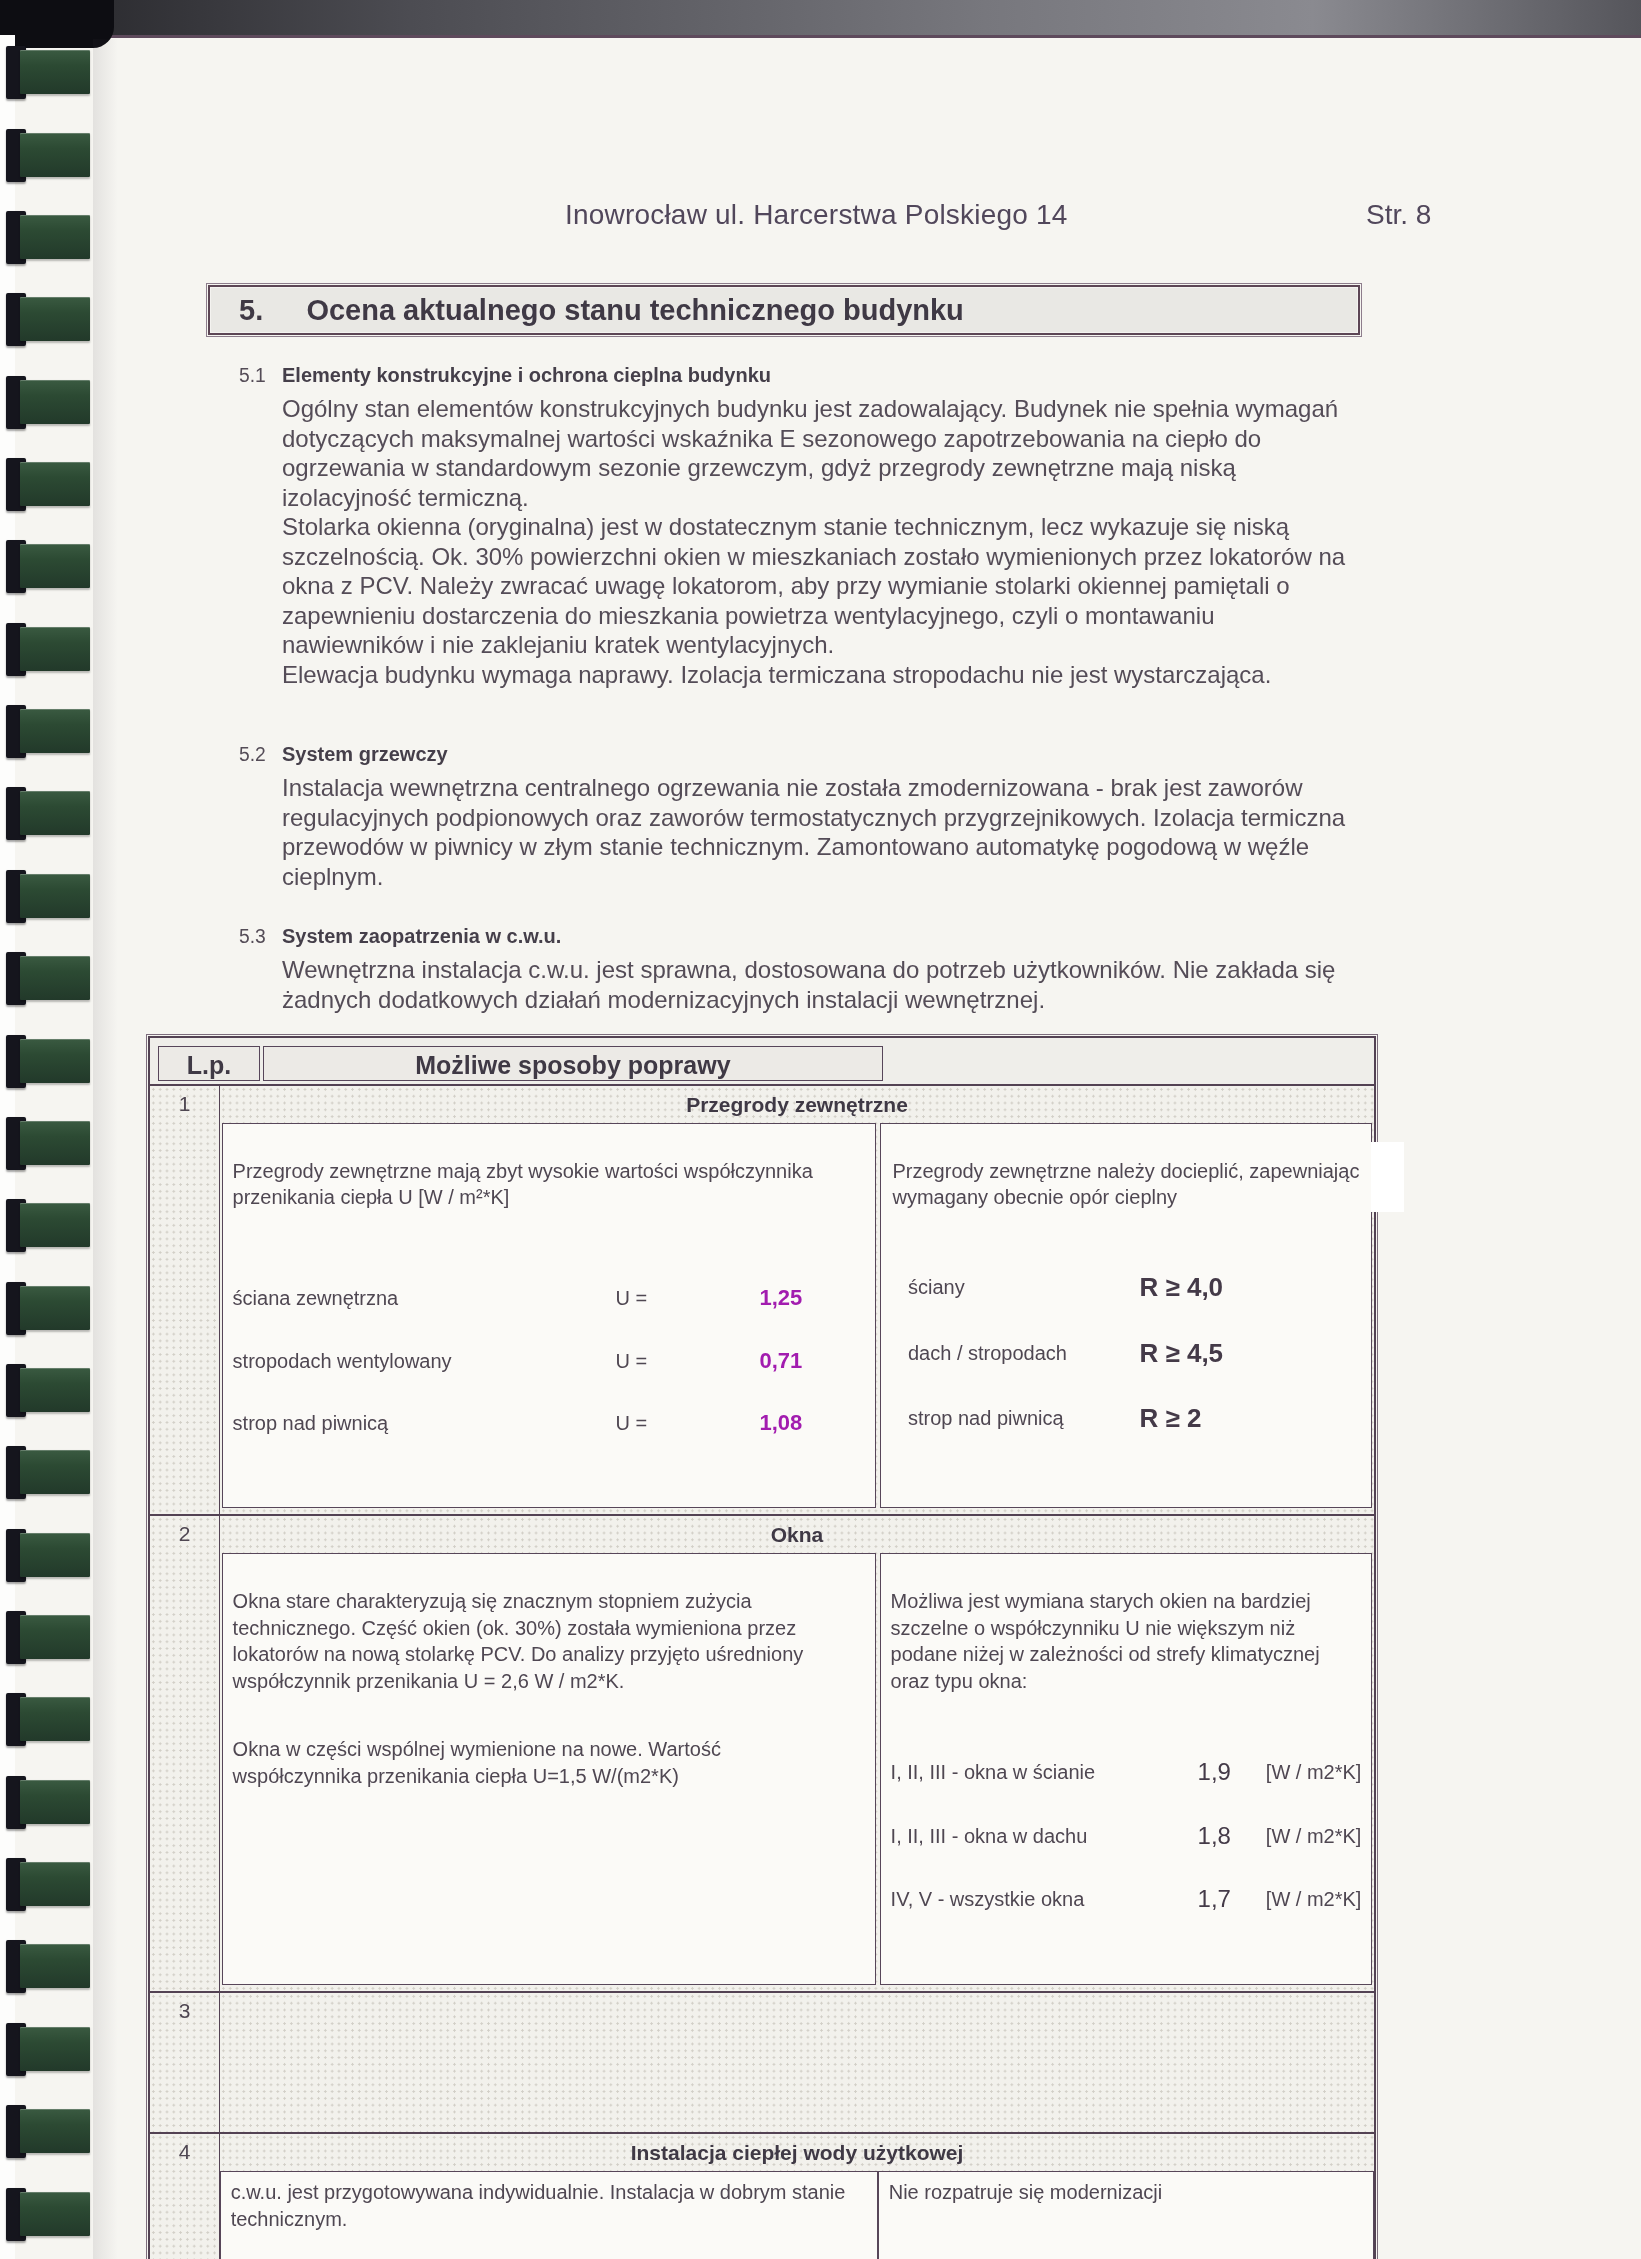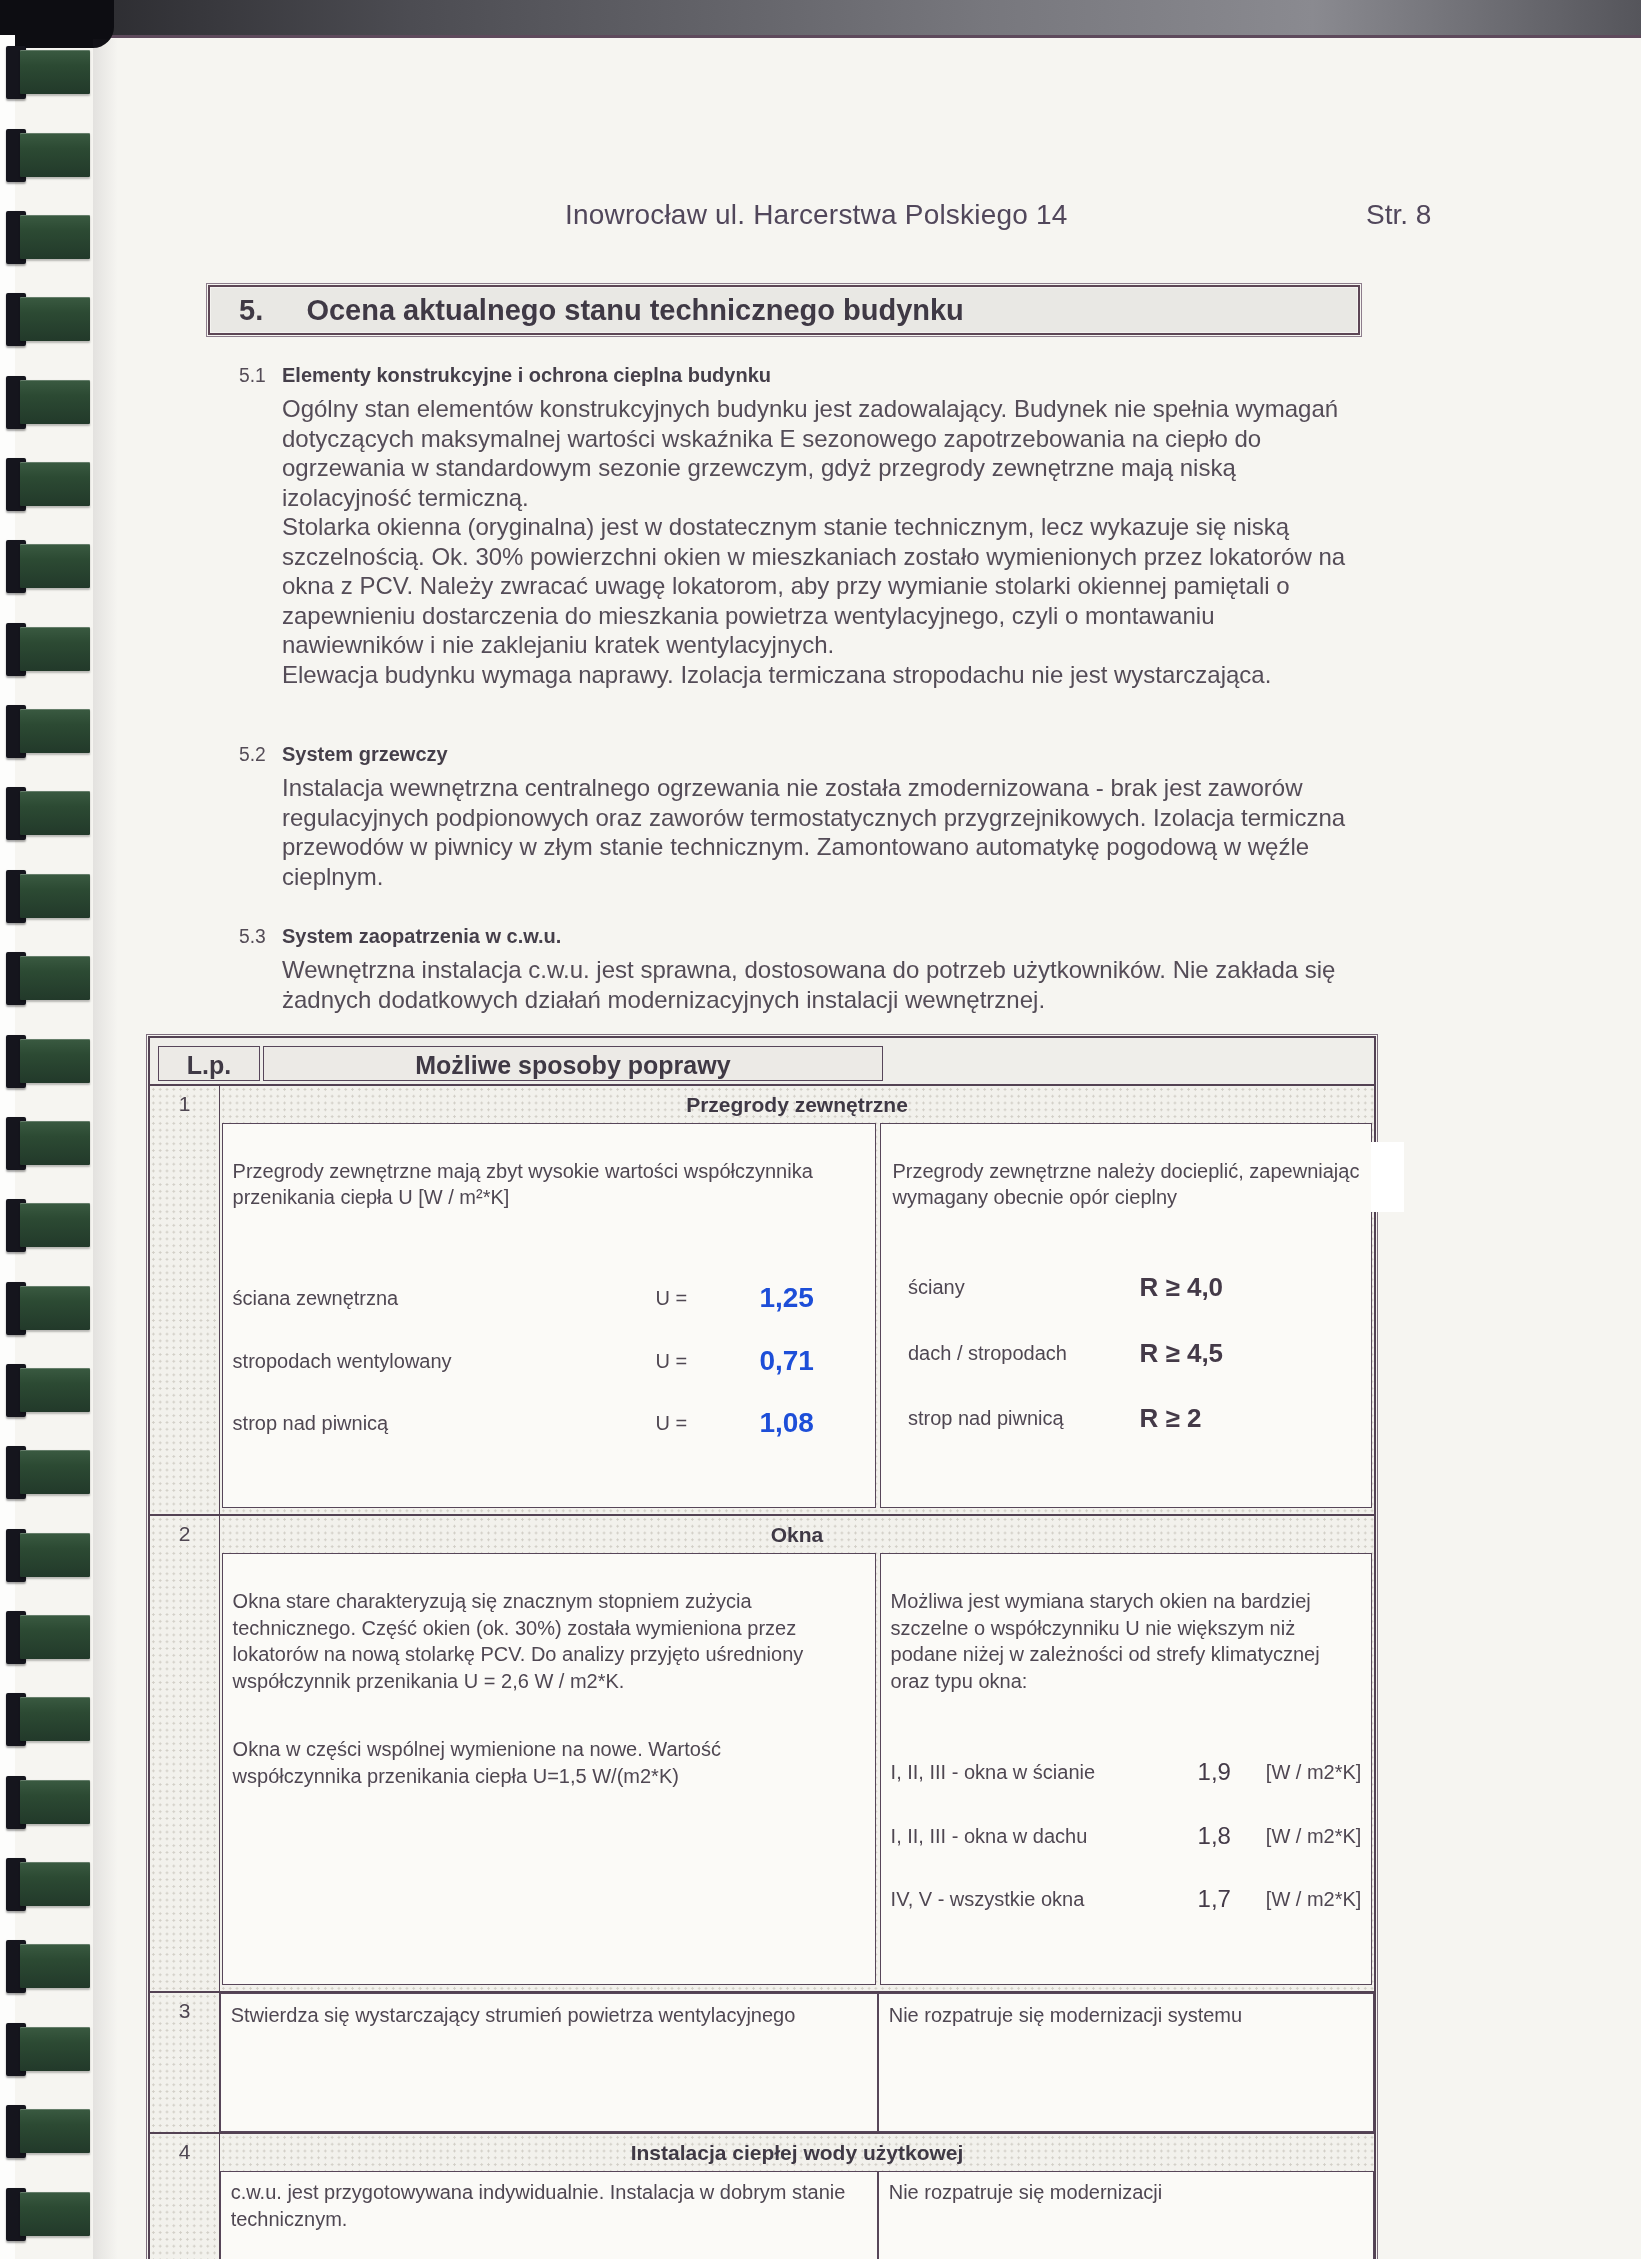--- a/index.html
+++ b/index.html
@@ -63,21 +63,21 @@
   .tband{text-align:center;font-weight:bold;font-size:21px;color:#3f3945;padding:6.8px 0 5.8px;}
   .tcells{flex:1;display:flex;}
   .tcell-left{width:658px;flex:none;display:flex;box-sizing:border-box;}
   .tcell-right{flex:1;display:flex;min-width:0;}
   .ibox{flex:1;border:1.9px solid #574659;background:#fbfaf7;box-sizing:border-box;
     padding:7.7px 9.7px;font-size:20px;line-height:26.6px;white-space:pre-line;min-width:0;}
   .gapped .ibox{margin:0 1.9px 5.8px 1.9px;}
   .r1{min-height:209px;} .r2{min-height:218px;} .r3{min-height:141px;} .r4{min-height:135px;}
   .spec-row{display:flex;white-space:nowrap;align-items:flex-start;gap:27px;}
   .u-rows{margin-top:21px;} .u-row{height:36px;}
-  .u-label{flex:1;} .u-sym{width:77px;} .u-val{width:106px;font-weight:bold;font-size:28px;color:#1d4ed8;}
+  .u-label{flex:1;} .u-sym{width:77px;} .u-val{width:106px;font-weight:bold;font-size:22px;color:#a21caf;margin-left:40px;}
   .r-intro{padding-left:1.9px;}
   .r-rows{margin-top:9.7px;} .r-row{height:39px;padding-left:17.4px;}
   .r-label{flex:1;} .r-val{width:222px;font-weight:bold;font-size:26px;color:#443a48;}
   .w-rows{margin-top:11.6px;} .w-row{height:37px;}
   .w-label{width:280px;flex:none;} .w-val{width:85px;font-weight:normal;font-size:24px;color:#443a48;} .w-unit{flex:1;}
   .para2{margin-top:15.4px;}
 </style>
 </head>
 <body>
 
@@ -253,28 +253,20 @@
               </div>
             </div>
           </div>
         </div>
       </div>
     </div>
 
     <div class="trow r3">
       <div class="tnum dotted">3</div>
       <div class="tcontent dotted">
-        <div class="tcells">
-          <div class="tcell-left">
-              <div class="ibox">Stwierdza się wystarczający strumień powietrza wentylacyjnego</div>
-            </div>
-          <div class="tcell-right">
-              <div class="ibox">Nie rozpatruje się modernizacji systemu</div>
-            </div>
-        </div>
       </div>
     </div>
 
     <div class="trow r4">
       <div class="tnum dotted">4</div>
       <div class="tcontent dotted">
         <div class="tband">Instalacja ciepłej wody użytkowej</div>
         <div class="tcells">
           <div class="tcell-left">
               <div class="ibox">c.w.u. jest przygotowywana indywidualnie. Instalacja w dobrym stanie

